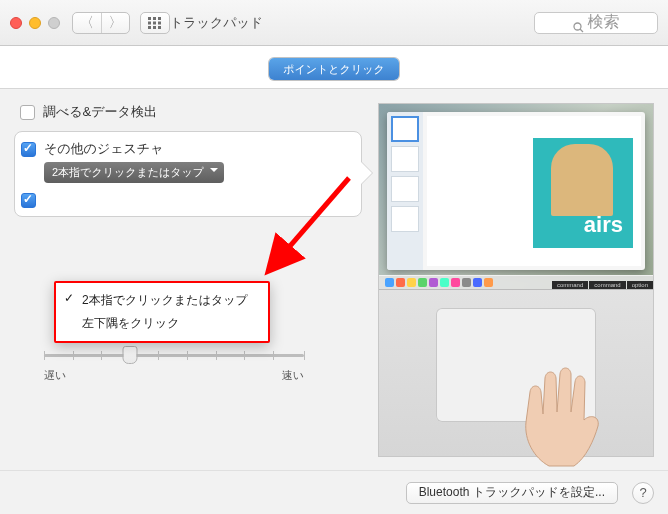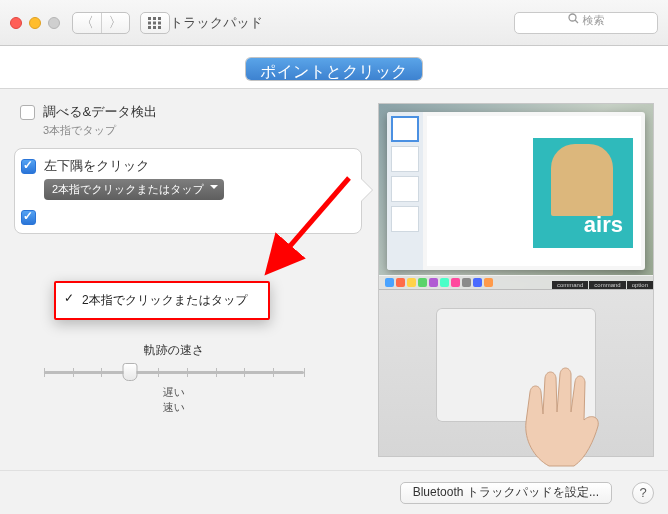--- a/index.html
+++ b/index.html
@@ -11,26 +11,26 @@
   .traffic span { width: 12px; height: 12px; border-radius: 50%; display: block; }
   .tl-close { background: #ff5f57; border: 1px solid #e24640; }
   .tl-min { background: #ffbd2e; border: 1px solid #dfa023; }
   .tl-max { background: #cfcfcf; border: 1px solid #b5b5b5; }
   .navseg { display: inline-flex; border: 1px solid #c3c3c3; border-radius: 5px; overflow: hidden; background: linear-gradient(#fff,#f2f2f2); height: 22px; }
   .navseg button { width: 28px; border: none; background: transparent; color: #9a9a9a; font-size: 14px; }
   .navseg button + button { border-left: 1px solid #d0d0d0; }
   .gridbtn { margin-left: 10px; width: 30px; height: 22px; border: 1px solid #c3c3c3; border-radius: 5px; background: linear-gradient(#fff,#f2f2f2); display: inline-flex; align-items: center; justify-content: center; }
   .gridbtn svg { display:block; }
   .title-text { flex: 1; font-size: 13px; color: #4a4a4a; }
-  .searchwrap { width: 144px; height: 22px; border: 1px solid #c9c9c9; border-radius: 5px; background: #fff; display: flex; align-items: flex-start; justify-content: center; color: #9a9a9a; font-size: 11px; gap: 4px; }
+  .searchwrap { width: 124px; height: 22px; border: 1px solid #c9c9c9; border-radius: 5px; background: #fff; display: flex; align-items: flex-end; justify-content: center; color: #9a9a9a; font-size: 16px; gap: 4px; }
 
   
   .segrow { display:flex; justify-content:center; padding: 12px 0 8px; border-bottom: 1px solid #d6d6d6; background:#fff; }
   .seg { display:inline-flex; border-radius:5px; overflow:hidden; box-shadow: 0 0 0 1px #c3c3c3; height:22px; }
-  .seg div { font-size:16px; padding:4px 14px; background:linear-gradient(#fff,#f2f2f2); color:#333; cursor:default; }
+  .seg div { font-size:11px; padding:4px 14px; background:linear-gradient(#fff,#f2f2f2); color:#333; cursor:default; }
   .seg div + div { border-left:1px solid #c3c3c3; }
   .seg .active { background: linear-gradient(#5aa4e8,#3d82d0); color:#fff; }
 
   
   .main { background:#f2f2f2; height: calc(514px - 46px - 43px - 44px); padding: 14px 14px 0 14px; display:flex; gap:16px; position:relative; }
   .left { flex:1; position:relative; }
   .right { width:276px; height:354px; border:1px solid #c7c7c7; background:#e9e9e9; display:flex; flex-direction:column; }
 
   .option { display:flex; align-items:flex-start; gap:8px; margin-bottom:10px; margin-left:6px; }
   .chk { width:15px; height:15px; border:1px solid #b0b0b0; border-radius:3px; background:#fff; flex-shrink:0; margin-top:2px; }
@@ -49,21 +49,21 @@
   .menu-item.sel::before { content:"✓"; position:absolute; left:8px; top:2px; font-size:12px; }
 
   .arrow { position:absolute; left:185px; top:65px; z-index:6; pointer-events:none; }
 
   .slider-area { margin-top:108px; text-align:center; width: 260px; margin-left: 30px; }
   .slider-label { font-size:12px; color:#333; margin-bottom:4px; }
   .track { position:relative; height:20px; }
   .trackline { position:absolute; top:8px; left:0; right:0; height:3px; background:#bdbdbd; border-radius:2px; }
   .tick { position:absolute; top:5px; width:1px; height:9px; background:#bdbdbd; }
   .knob { position:absolute; top:0; width:15px; height:18px; background:linear-gradient(#fff,#e8e8e8); border:1px solid #b3b3b3; border-radius:3px 3px 6px 6px; transform:translateX(-50%); }
-  .srow { display:flex; justify-content:space-between; font-size:11px; color:#555; margin-top:2px;flex-direction:column; }
+  .srow { display:flex; justify-content:space-between; font-size:11px; color:#555; margin-top:2px; }
 
   
   .scr { height:186px; background:#84cc16; position:relative; overflow:hidden; border-bottom:1px solid #bbb; }
   .scr-bg { position:absolute; inset:0; background: linear-gradient(135deg,#8aa2a8 0%,#c6d0c5 50%,#97a790 100%); }
   .appwin { position:absolute; top:8px; left:8px; right:8px; height:158px; background:#f6f6f6; border-radius:3px; box-shadow:0 3px 10px rgba(0,0,0,.35); display:flex; overflow:hidden; }
   .thumbs { width:36px; background:#e6ecf2; display:flex; flex-direction:column; gap:4px; padding:4px; }
   .thumbs span { background:#fff; height:26px; border:1px solid #cfd8e0; }
   .thumbs span:first-child { border:2px solid #4a90e2; }
   .page { flex:1; background:#fff; margin:4px; position:relative; }
   .chair { position:absolute; right:8px; top:22px; width:100px; height:110px; background:#2fbabb; }
@@ -73,21 +73,21 @@
   .dock .icons { flex:1; display:flex; gap:2px; padding:0 6px; }
   .dock .icons i { width:9px; height:9px; border-radius:2px; }
   .keys { position:absolute; right:0; bottom:0; display:flex; gap:1px; }
   .keys span { background:#2a2a2a; color:#ccc; font-size:6px; padding:1px 5px; }
 
   .padarea { flex:1; background: linear-gradient(#e2e2e2,#d6d6d6); display:flex; align-items:flex-start; justify-content:center; position:relative; }
   .trackpad { margin-top:18px; width:160px; height:114px; background:#f1f1f1; border-radius:6px; box-shadow: inset 0 0 0 1px #c8c8c8; position:relative; }
   .hand { position:absolute; bottom:-12px; left:42%; }
 
   
-  .footer { height:44px; background:#f2f2f2; display:flex; align-items:center; justify-content:flex-end; gap:20px; padding:0 14px; border-top:1px solid #e0e0e0; }
+  .footer { height:44px; background:#f2f2f2; display:flex; align-items:center; justify-content:flex-end; gap:14px; padding:0 14px; border-top:1px solid #e0e0e0; }
   .btn { height:22px; border:1px solid #c3c3c3; border-radius:5px; background:linear-gradient(#fff,#f2f2f2); font-size:12px; padding:0 12px; color:#333; }
   .help { width:22px; height:22px; border:1px solid #c3c3c3; border-radius:50%; background:linear-gradient(#fff,#f2f2f2); color:#5b5b5b; font-size:13px; display:flex; align-items:center; justify-content:center; }
 </style>
 </head>
 <body>
 
 <div class="titlebar">
   <div class="traffic">
     <span class="tl-close"></span>
     <span class="tl-min"></span>
@@ -128,42 +128,42 @@
   </div>
 </div>
 
 <div class="main">
   <div class="left">
 
     <div class="option">
       <div class="chk"></div>
       <div>
         <div class="opt-title">調べる&amp;データ検出</div>
-        <div class="opt-sub">3本指でタップ</div>
       </div>
     </div>
 
     <div class="bubble">
       <div class="option" style="margin-bottom:0;margin-left:0;">
         <div class="chk checked"></div>
         <div style="flex:1">
-          <div class="opt-title">左下隅をクリック</div>
+          <div class="opt-title">その他のジェスチャ</div>
           <div class="dd">
             <span>2本指でクリックまたはタップ</span>
           </div>
         </div>
       </div>
       <div class="option" style="margin:8px 0 0 0;">
         <div class="chk checked"></div>
         <div></div>
       </div>
     </div>
 
     <div class="menu">
       <div class="menu-item sel">2本指でクリックまたはタップ</div>
+      <div class="menu-item">左下隅をクリック</div>
     </div>
 
     <svg class="arrow" width="170" height="130">
       <defs>
           <marker id="ah" markerWidth="8" markerHeight="8" refX="6" refY="4" orient="auto">
             <path d="M0,0 L8,4 L0,8 Z" fill="#ff0000"></path>
           </marker>
         </defs>
       <line x1="150" y1="10" x2="72" y2="100" stroke="#ff0000" stroke-width="5" marker-end="url(#ah)"></line>
     </svg>

